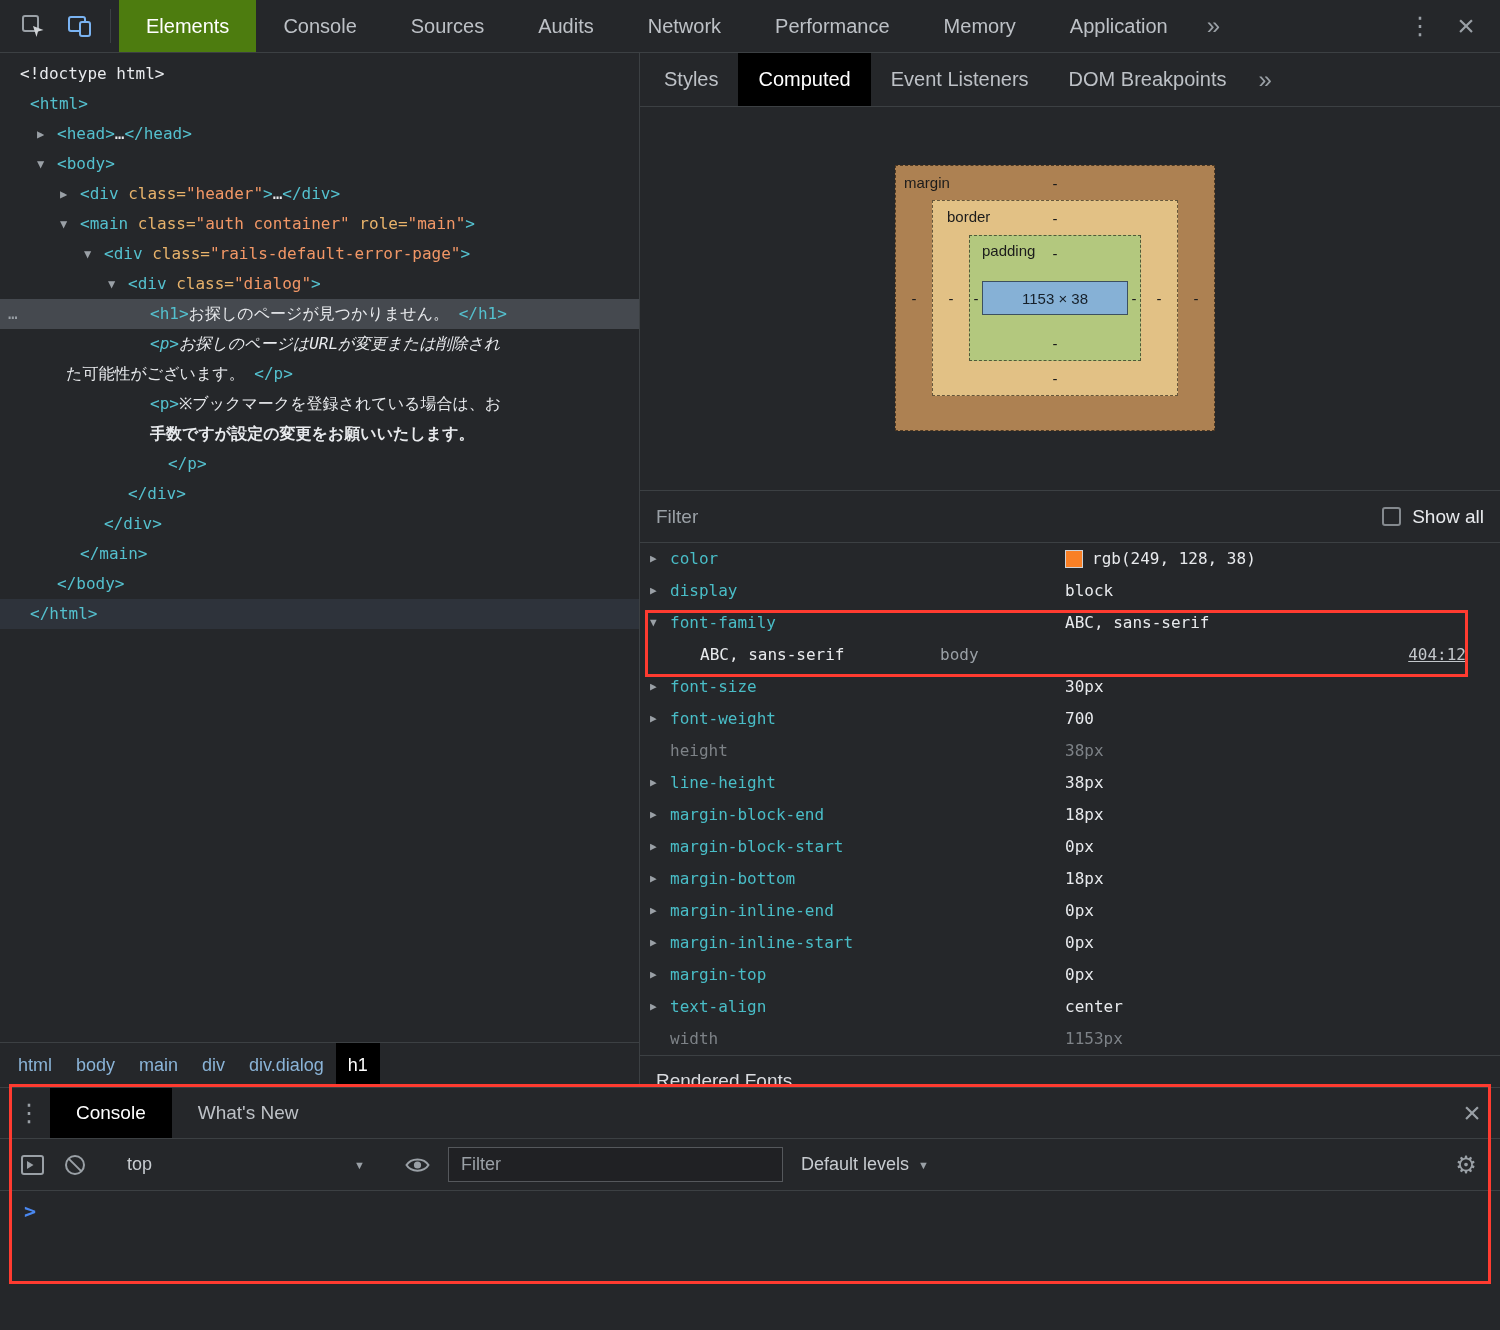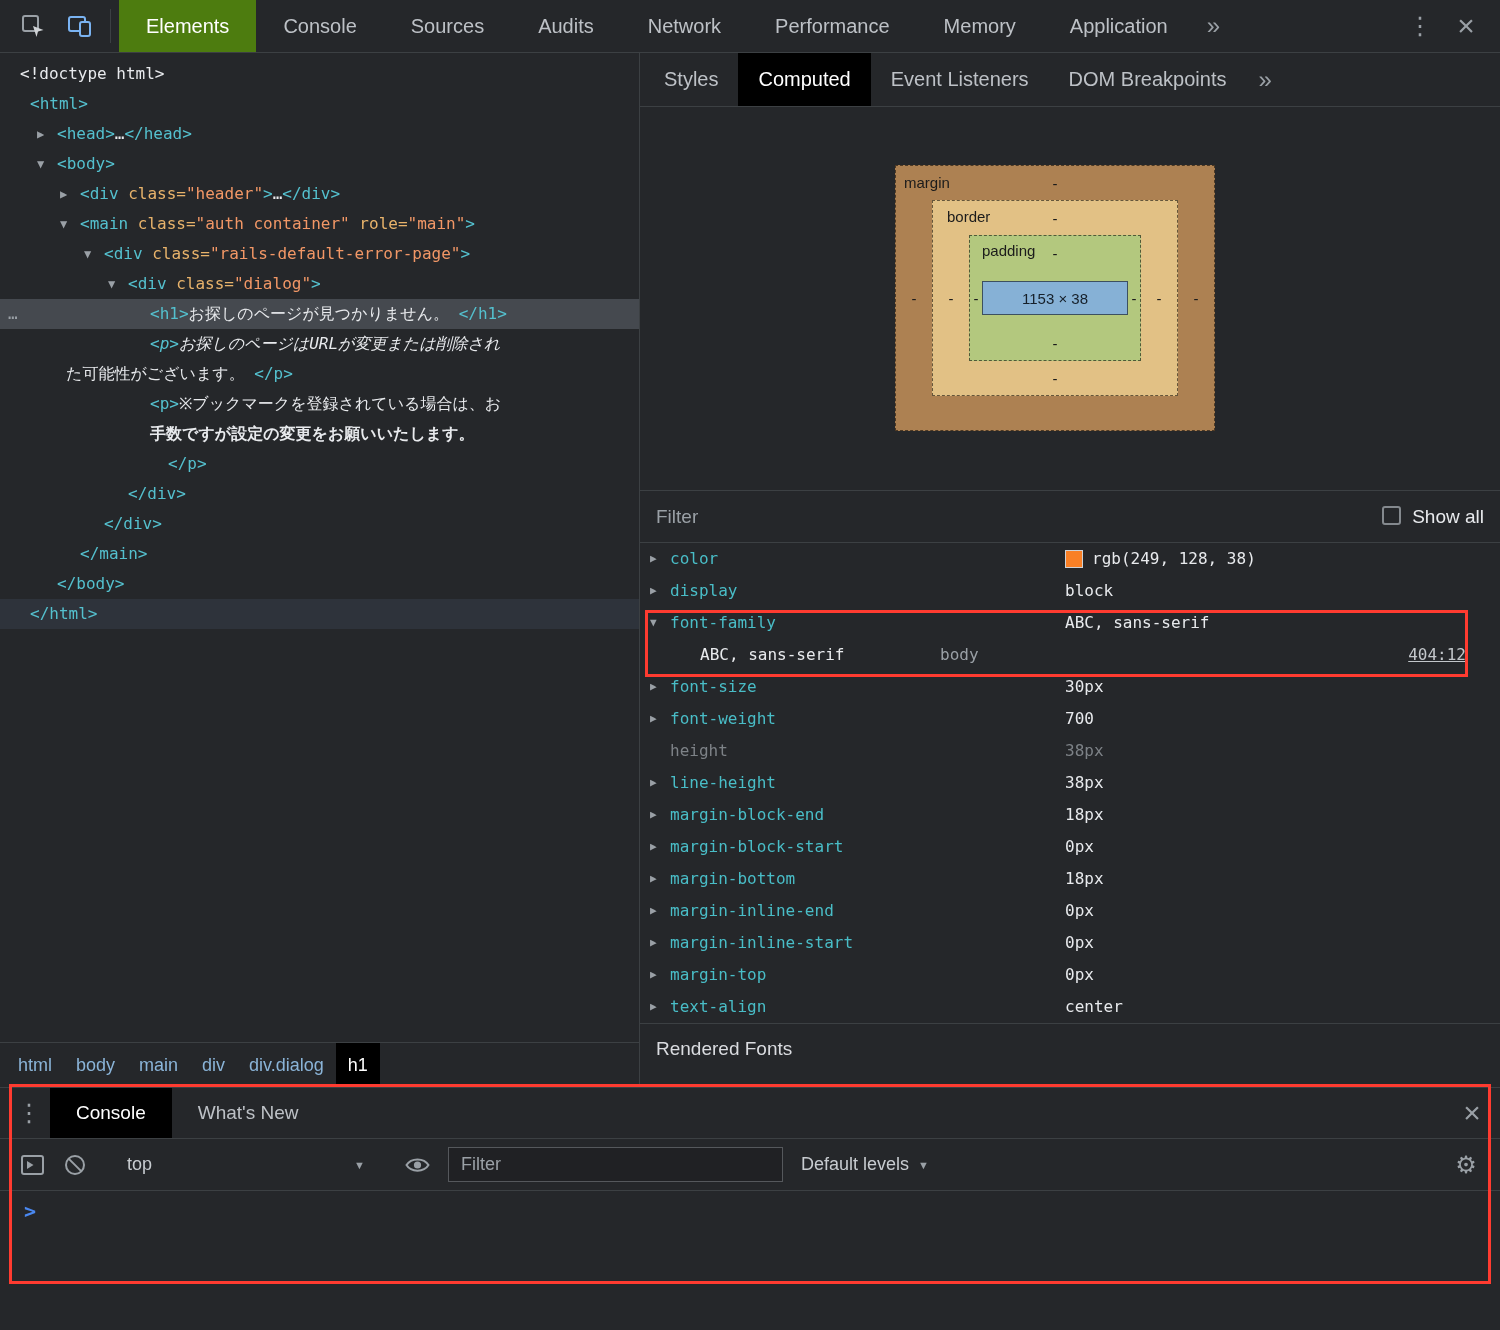--- a/index.html
+++ b/index.html
@@ -63,21 +63,21 @@
   .bm-padding>.bm-label{left:12px;top:6px}
   .bm-content{grid-area:2/2;margin:auto 0;width:100%;height:34px;background:#86b1d6;
               border:1px solid rgba(0,0,0,.55);display:flex;align-items:center;justify-content:center;color:#16202a}
 
   
   .cfilter{height:53px;border-top:1px solid #3c4043;border-bottom:1px solid #3c4043;
            display:flex;align-items:center;padding:0 16px}
   .cfilter input{flex:1;background:transparent;border:none;outline:none;color:#bdc1c6;font-size:19px;
                  font-family:"Liberation Sans",sans-serif}
   .cfilter input::placeholder{color:#9aa0a6}
-  .showall{display:flex;align-items:flex-start;gap:11px;font-size:19px;color:#e8eaed}
+  .showall{display:flex;align-items:center;gap:11px;font-size:19px;color:#e8eaed}
   .showall input{appearance:none;-webkit-appearance:none;width:19px;height:19px;border:2px solid #84898e;
                  border-radius:3px;background:transparent}
 
   
   .clist{font-family:"DejaVu Sans Mono",monospace;font-size:16px}
   .c-row{position:relative;height:32px;line-height:32px;padding-left:30px;white-space:pre}
   .c-name{color:#49bdc7}
   .c-val{position:absolute;left:425px;top:0;height:32px;display:flex;align-items:center;gap:9px;color:#e8eaed}
   .c-row.dim .c-name,.c-row.dim .c-val{color:#7d8287}
   .c-arrow{position:absolute;left:10px;top:0;font-size:11px;color:#9aa0a6;line-height:32px}
@@ -240,20 +240,21 @@
         <div class="c-row"><span class="c-arrow">▶</span><span class="c-name">font-weight</span><span class="c-val"><span>700</span></span></div>
         <div class="c-row dim"><span class="c-name">height</span><span class="c-val"><span>38px</span></span></div>
         <div class="c-row"><span class="c-arrow">▶</span><span class="c-name">line-height</span><span class="c-val"><span>38px</span></span></div>
         <div class="c-row"><span class="c-arrow">▶</span><span class="c-name">margin-block-end</span><span class="c-val"><span>18px</span></span></div>
         <div class="c-row"><span class="c-arrow">▶</span><span class="c-name">margin-block-start</span><span class="c-val"><span>0px</span></span></div>
         <div class="c-row"><span class="c-arrow">▶</span><span class="c-name">margin-bottom</span><span class="c-val"><span>18px</span></span></div>
         <div class="c-row"><span class="c-arrow">▶</span><span class="c-name">margin-inline-end</span><span class="c-val"><span>0px</span></span></div>
         <div class="c-row"><span class="c-arrow">▶</span><span class="c-name">margin-inline-start</span><span class="c-val"><span>0px</span></span></div>
         <div class="c-row"><span class="c-arrow">▶</span><span class="c-name">margin-top</span><span class="c-val"><span>0px</span></span></div>
         <div class="c-row"><span class="c-arrow">▶</span><span class="c-name">text-align</span><span class="c-val"><span>center</span></span></div>
+        <div class="c-row dim"><span class="c-name">width</span><span class="c-val"><span>1153px</span></span></div>
       </div>
     <div class="rfonts">Rendered Fonts</div>
   </div>
 
   <div class="drawer">
     <div class="d-tabs">
       <div class="d-menu">⋮</div>
       <div style="display:flex;align-items:stretch">
           <div class="d-tab sel">Console</div>
           <div class="d-tab">What's New</div>

